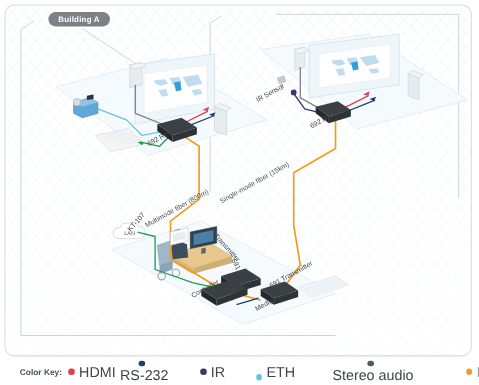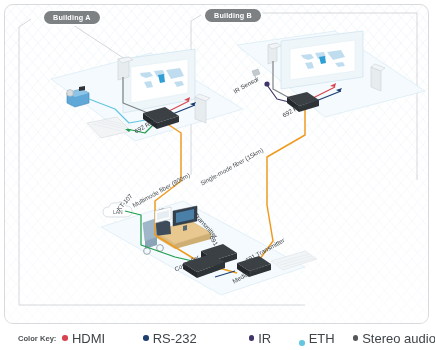--- a/index.html
+++ b/index.html
@@ -288,21 +288,20 @@
         <path d="M244 266 L266 259 L266 265 L244 272 Z" fill="#2e3338"></path>
       </g>
 
       <g>
         <path d="M150 206 L166 202 L166 214 L150 218 Z" fill="#ffffff" stroke="#c3cbd1" stroke-width="0.6"></path>
         <path d="M152 208 L164 205 L164 212 L152 215 Z" fill="#e7eef3"></path>
       </g>
     </svg>
 
     <div class="bldg-pill" id="pill-a">Building A</div>
-    <div class="bldg-pill" id="pill-b">Building B</div>
 
     <div class="dev-label" style="left:130px;top:124px;transform:rotate(-29deg);">692 Receiver</div>
 
     <div class="dev-label" style="left:278px;top:108px;transform:rotate(-29deg);">692 Receiver</div>
 
     <div class="dev-label" style="left:229px;top:84px;transform:rotate(-29deg);">IR Sensor</div>
 
     <div class="cable-label" style="left:196px;top:176px;transform:rotate(-29deg);">Single-mode fiber (15km)</div>
 
     <div class="cable-label" style="left:128px;top:198px;transform:rotate(-29deg);">Multimode fiber (800m)</div>
@@ -320,33 +319,33 @@
     <div class="dev-label" style="left:228px;top:274px;transform:rotate(-29deg);">Media Player</div>
   </div>
 
   <div class="color-key">
     <div class="ck-title">Color Key:</div>
     <div class="ck-items" id="ck-items">
         <div class="ck-item">
           <span class="ck-dot" style="background: rgb(217, 67, 78);"></span>
           <span class="ck-label">HDMI</span>
         </div>
-        <div class="ck-item" style="margin-left: 34px;">
+        <div class="ck-item" style=" flex-direction: column;">
           <span class="ck-dot" style="background: rgb(29, 63, 114);"></span>
           <span class="ck-label">RS-232</span>
         </div>
-        <div class="ck-item" style="margin-left: 48px; align-items: center;">
+        <div class="ck-item" style="margin-left: 25px; align-items: center;">
           <span class="ck-dot" style="background: rgb(64, 52, 107);"></span>
           <span class="ck-label">IR</span>
         </div>
         <div class="ck-item" style="margin-left: 24px; align-items: flex-end;">
           <span class="ck-dot" style="background: rgb(99, 198, 224);"></span>
           <span class="ck-label">ETH</span>
         </div>
-        <div class="ck-item" style="margin-left: 14px;">
+        <div class="ck-item" style="margin-left: 30px; flex-direction: column;">
           <span class="ck-dot" style="background: rgb(85, 88, 91);"></span>
           <span class="ck-label">Stereo audio</span>
         </div>
         <div class="ck-item" style="margin-left: 44px;">
           <span class="ck-dot" style="background: rgb(239, 155, 32);"></span>
           <span class="ck-label">Fiber</span>
         </div>
       </div>
   </div>
 

